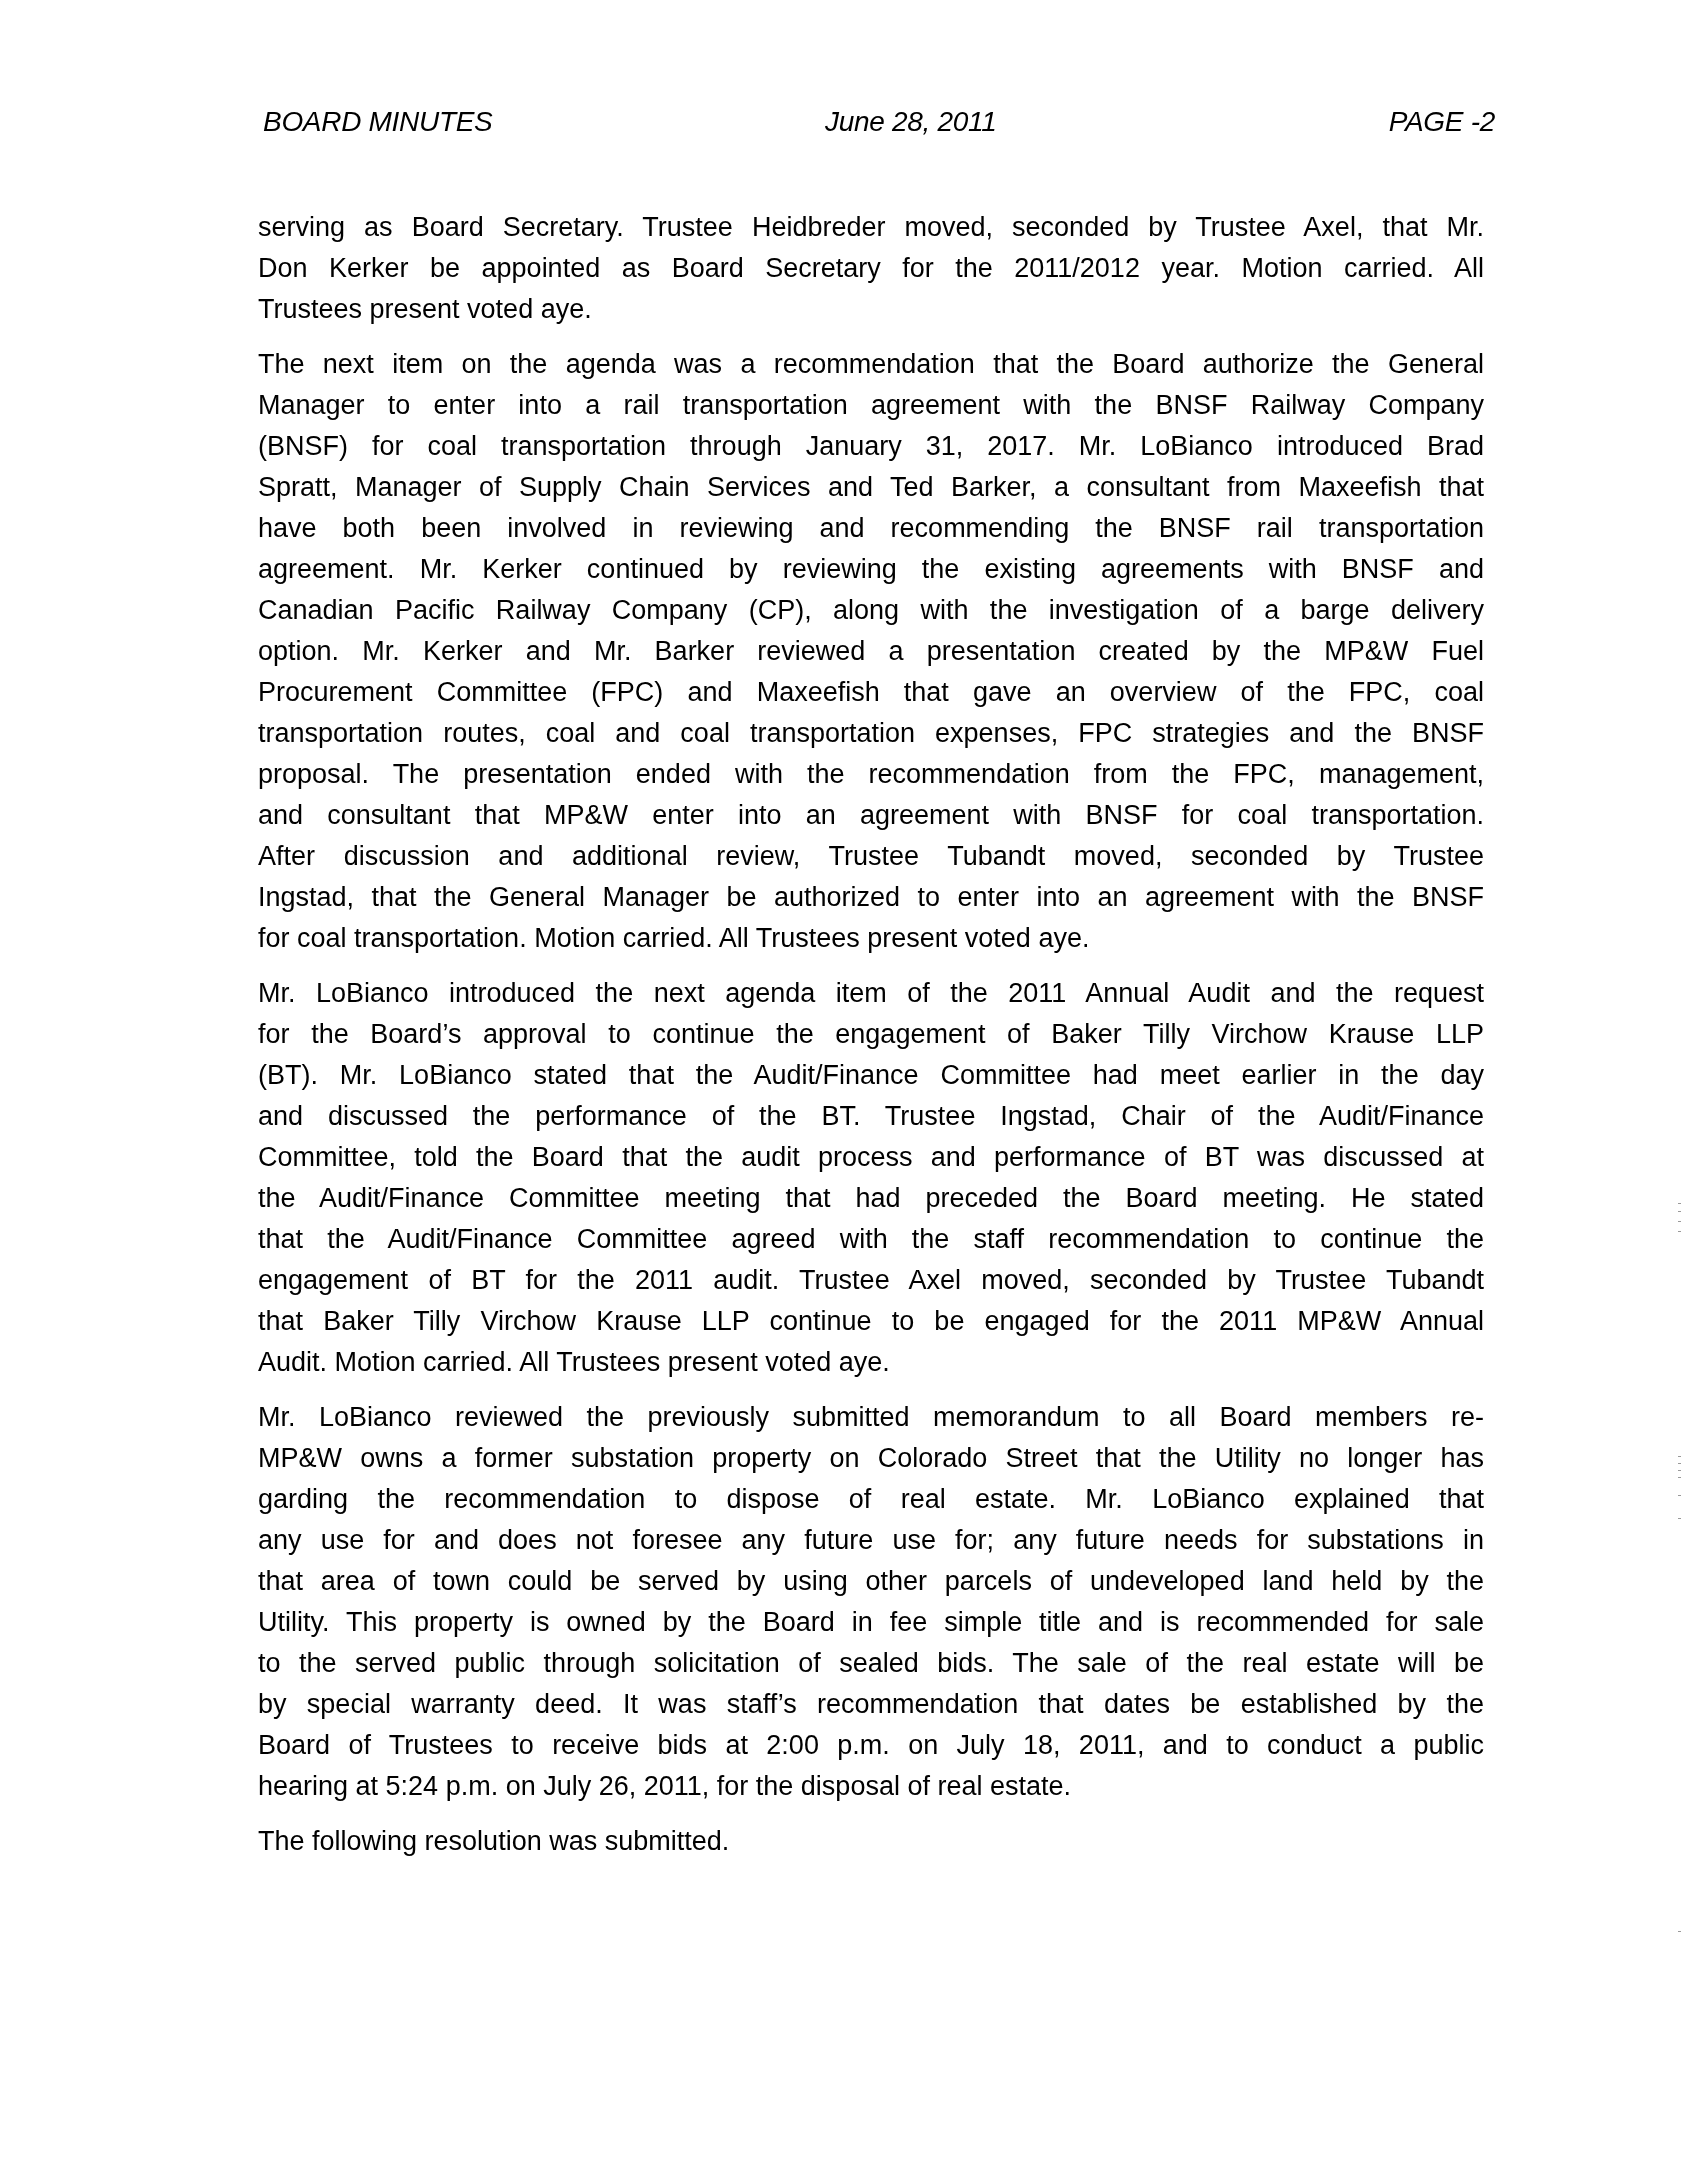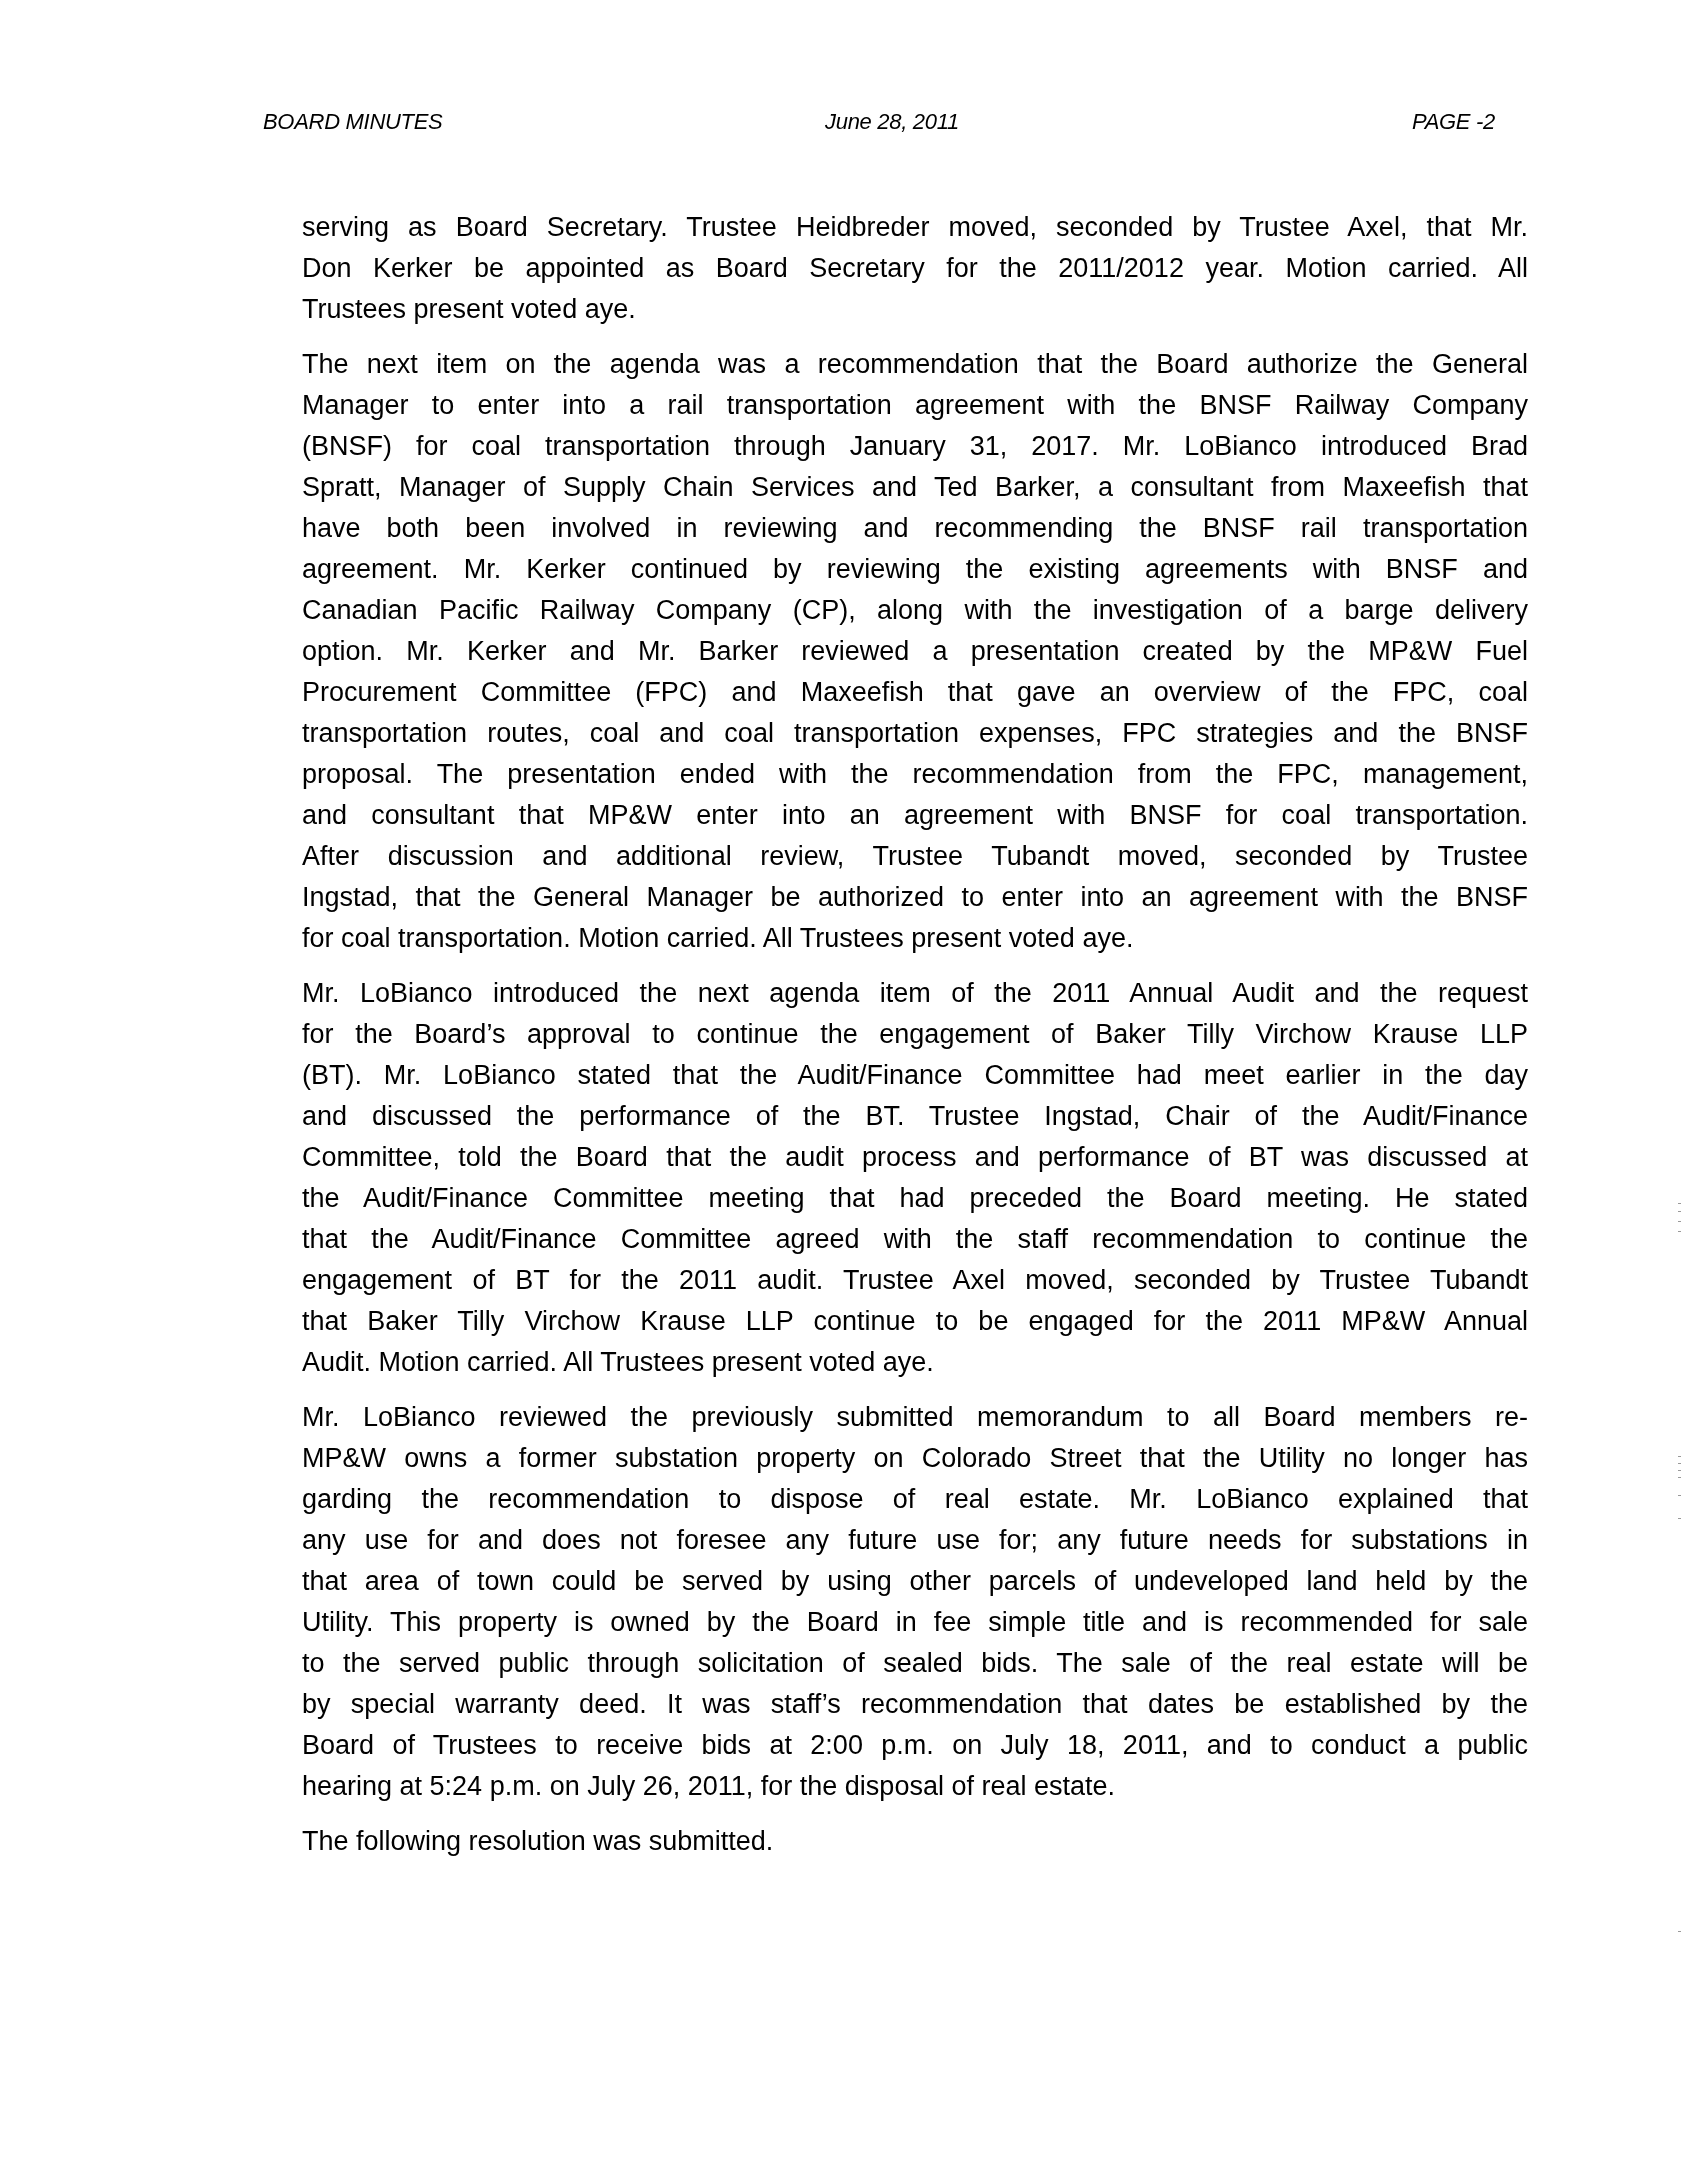--- a/index.html
+++ b/index.html
@@ -1,22 +1,22 @@
 <!DOCTYPE html>
 <html style="font-size:10.6px"><head>
 <meta charset="utf-8">
 <style>
   html, body { margin: 0; padding: 0; background: #ffffff; }
   body { width: 1687px; height: 2183px; position: relative; overflow: hidden; color: #000; }
   .page { position: absolute; left: 0; top: 0; width: 1687px; height: 2183px; background: #fff; }
-  .hdr { position: absolute; top: 110px; font-family: "Liberation Sans", sans-serif; font-style: italic; font-size: 22px; line-height: 23px; white-space: nowrap; letter-spacing: -0.3px; }
+  .hdr { position: absolute; top: 110px; font-family: "Liberation Sans", sans-serif; font-style: italic; font-size: 28px; line-height: 23px; white-space: nowrap; letter-spacing: -0.3px; }
   .hdr-left { left: 263px; }
   .hdr-center { left: 825px; }
   .hdr-right { right: 192px; }
-  .body-text { position: absolute; left: 258px; top: 207px; width: 1226px; font-family: "Liberation Sans", sans-serif; font-size: 27px; line-height: 41px; margin-left: 44px; }
+  .body-text { position: absolute; left: 258px; top: 207px; width: 1226px; font-family: "Liberation Sans", sans-serif; font-size: 27px; line-height: 41px; }
   .para { margin: 0 0 14px 0; }
   .line { display: block; width: 1226px; white-space: nowrap; text-align: justify; text-align-last: justify; }
   .line.last { text-align-last: left; }
   .scan-mark { position: absolute; left: 1678px; width: 2.6px; height: 1.3px; background: #9a9a9a; }
 </style>
 </head>
 <body>
 
 <div class="page">
   <div class="hdr hdr-left">BOARD MINUTES</div>

